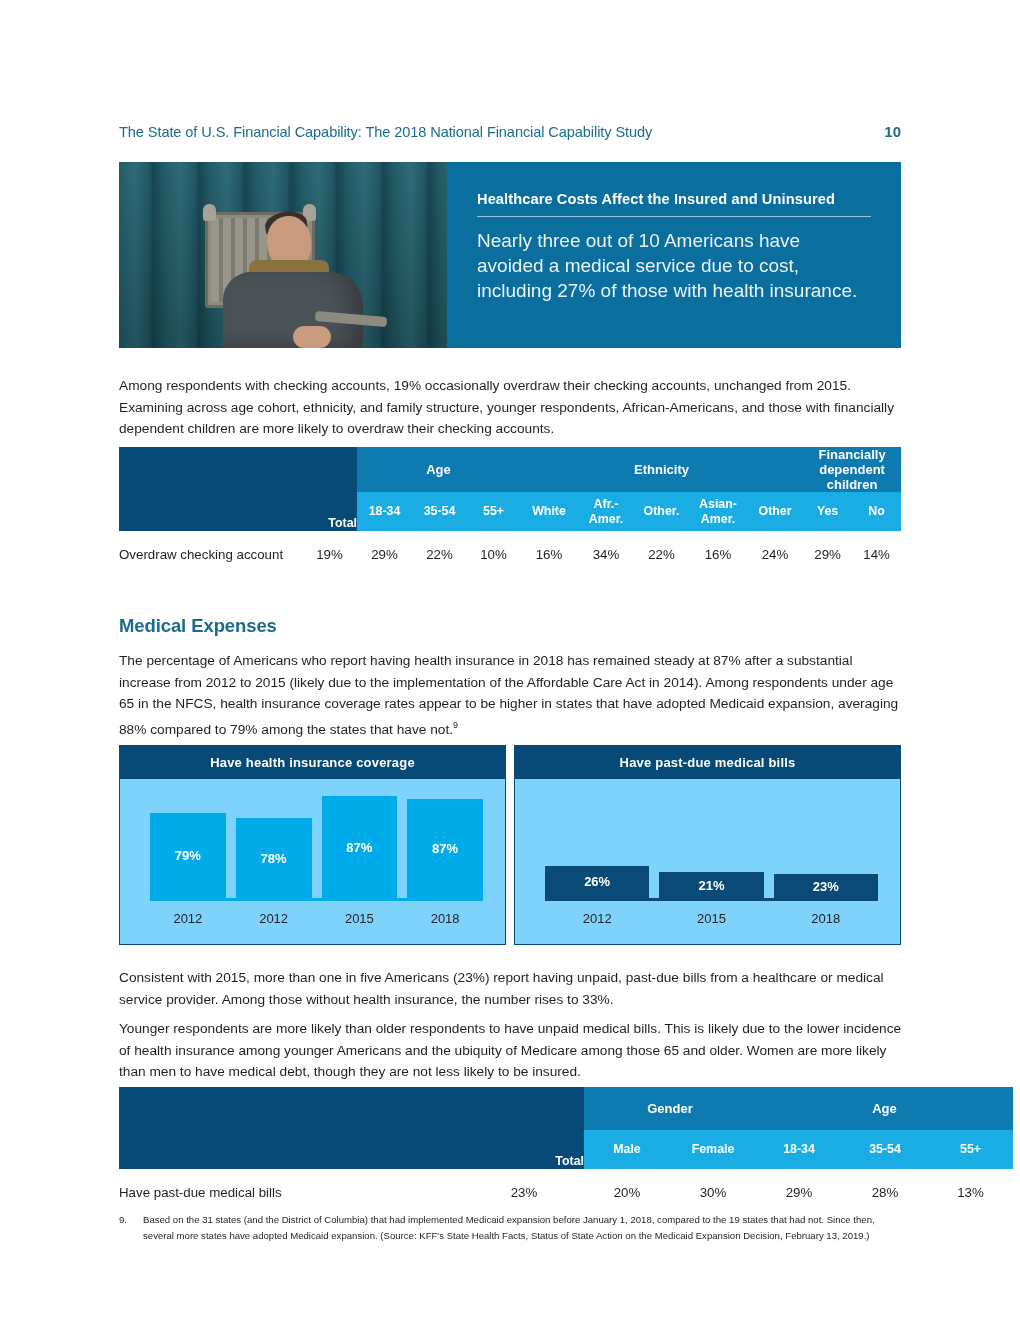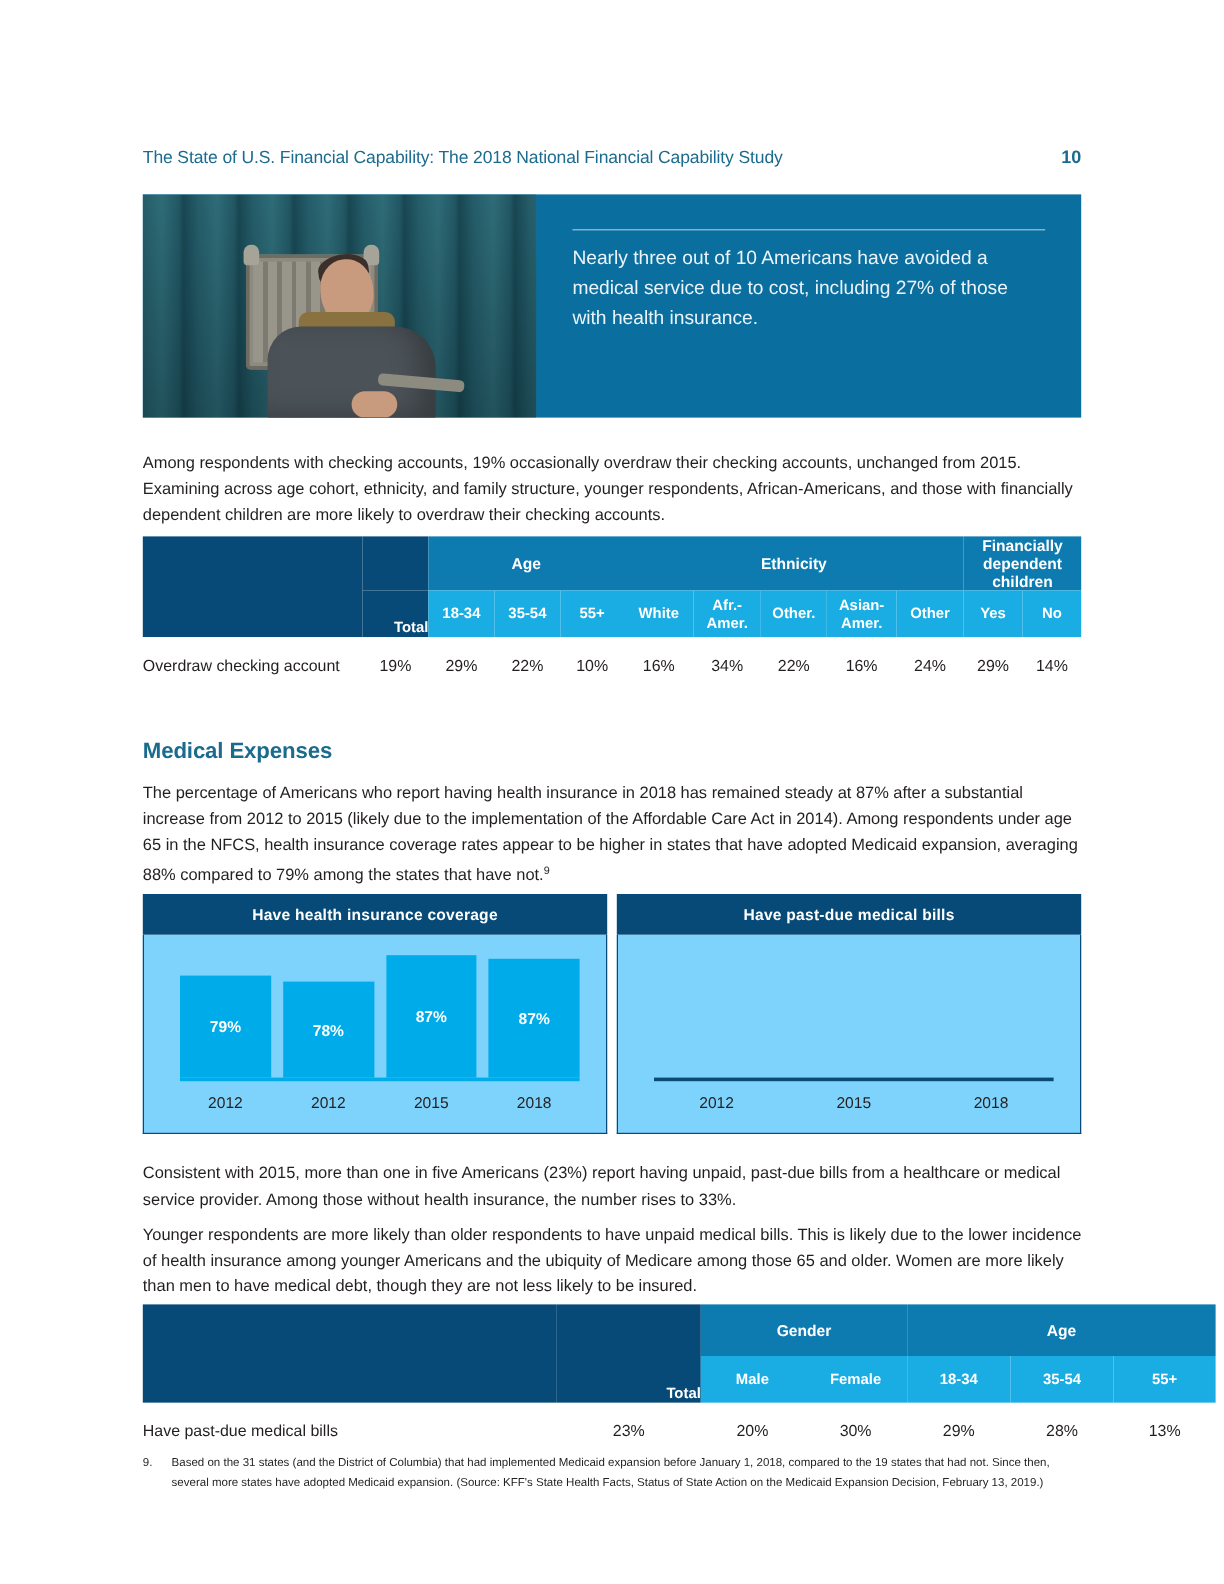--- a/index.html
+++ b/index.html
@@ -82,21 +82,21 @@
   .chair-arm {
     position: absolute; left: 118px; top: 112px; width: 72px; height: 10px;
     background: #8d8a80; border-radius: 4px; transform: rotate(5deg);
   }
   .callout-body { flex: 1; padding: 29px 30px 0 30px; }
   .callout-title {
     color: #ffffff; font-size: 14.6px; font-weight: bold; letter-spacing: .1px;
     padding-bottom: 9px;
   }
   .callout-rule { height: 1px; background: rgba(255,255,255,.6); margin-bottom: 11px; width: 100%; }
-  .callout-text { color: #eaf4fa; font-size: 16px; line-height: 25px; }
+  .callout-text { color: #eaf4fa; font-size: 19px; line-height: 25px; }
 
   
   .para {
     position: absolute; left: 119px; width: 784px;
     font-size: 13.7px; line-height: 21.5px; color: #231f20;
   }
   #para-overdraw { top: 359px; }
   #para-medical-intro { top: 634px; }
   #para-consistent { top: 951px; }
   #para-younger { top: 1002px; }
@@ -190,20 +190,21 @@
         <div class="person-hair"></div>
         <div class="person-head"></div>
         <div class="person-collar"></div>
         <div class="person-body"></div>
         <div class="chair-arm"></div>
         <div class="person-hands"></div>
 
       </div>
     </div>
     <div class="callout-body">
+      <div class="callout-title">Healthcare Costs Affect the Insured and Uninsured</div>
       <div class="callout-rule"></div>
       <div class="callout-text">Nearly three out of 10 Americans have avoided a medical service due to cost, including 27% of those with health insurance.</div>
     </div>
   </div>
 
   <div class="para" id="para-overdraw">Among respondents with checking accounts, 19% occasionally overdraw their checking accounts, unchanged from 2015. Examining across age cohort, ethnicity, and family structure, younger respondents, African-Americans, and those with financially dependent children are more likely to overdraw their checking accounts.</div>
 
   <table class="tbl" id="table-overdraw">
     <colgroup>
       <col style="width:183px">
@@ -289,20 +290,31 @@
             <div class="xlabel">2018</div>
           </div>
         </div>
       </div>
     </div>
 
     <div class="chart-panel">
       <div class="chart-title">Have past-due medical bills</div>
       <div class="chart-area">
         <div class="plot">
+          <div class="bars">
+            <div class="bar-col">
+              <div class="bar bar-navy" style="height:30%">26%</div>
+            </div>
+            <div class="bar-col">
+              <div class="bar bar-navy" style="height:24%">21%</div>
+            </div>
+            <div class="bar-col">
+              <div class="bar bar-navy" style="height:22%">23%</div>
+            </div>
+          </div>
           <div class="axis axis-navy"></div>
           <div class="xlabels">
             <div class="xlabel">2012</div>
             <div class="xlabel">2015</div>
             <div class="xlabel">2018</div>
           </div>
         </div>
       </div>
     </div>
 

